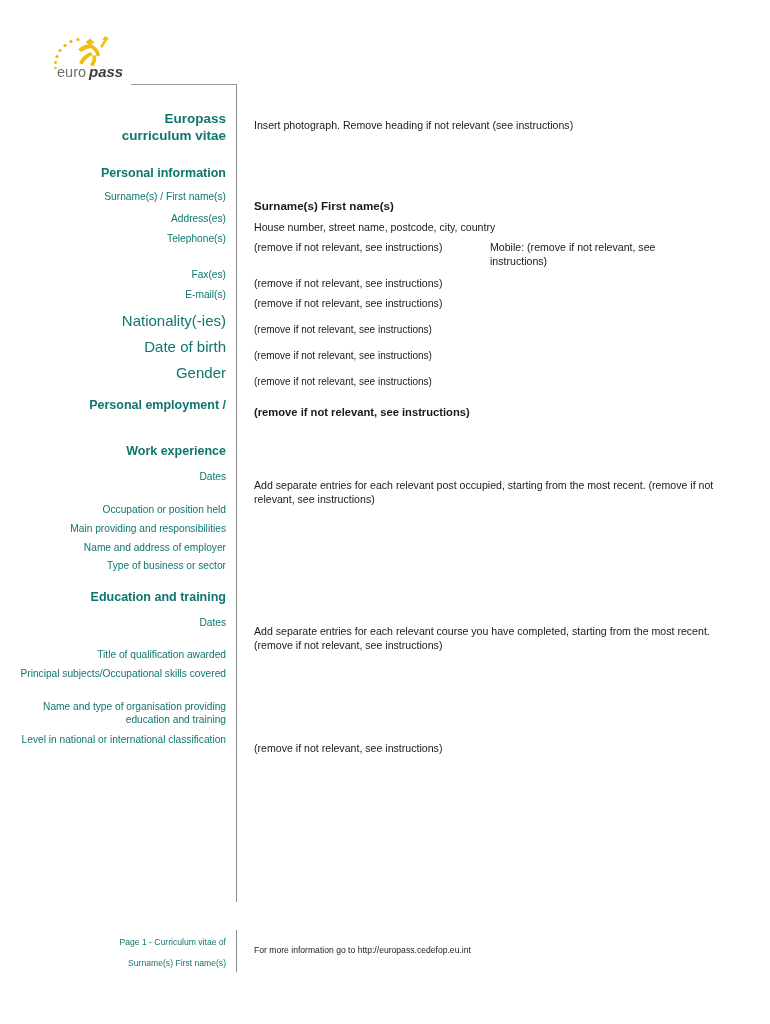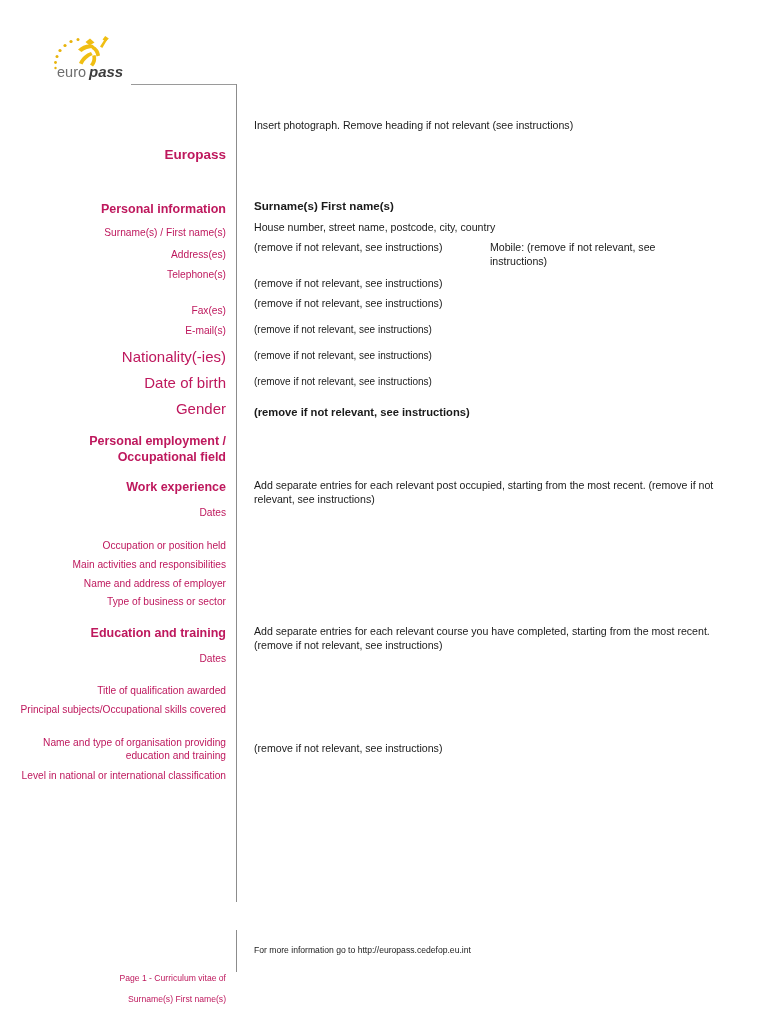--- a/index.html
+++ b/index.html
@@ -62,22 +62,21 @@
   .row {
     position: absolute;
     left: 0;
     width: 770px;
   }
   .lbl {
     position: absolute;
     left: 20px;
     width: 206px;
     text-align: right;
-    color: #be185d;
-    margin-top: 36px;
+    color: #0f766e;
   }
   .val {
     position: absolute;
     left: 254px;
     color: #1a1a1a;
     margin-top: 8px;
   }
 
   .t-title {
     font-size: 13.5px;
@@ -157,20 +156,21 @@
     </svg>
   </div>
 
   <div class="rule-top"></div>
   <div class="rule-vert"></div>
   <div class="rule-vert-footer"></div>
 
   <div class="row" style="top:110px;">
     <div class="lbl t-title">
       <div>Europass</div>
+      <div>curriculum vitae</div>
     </div>
     <div class="val t-val w-main">Insert photograph. Remove heading if not relevant (see instructions)</div>
   </div>
 
   <div class="row" style="top:165px;">
     <div class="lbl t-section">Personal information</div>
   </div>
 
   <div class="row" style="top:190px;">
     <div class="lbl t-lbl">Surname(s) / First name(s)</div>
@@ -209,41 +209,40 @@
   </div>
 
   <div class="row" style="top:367px;">
     <div class="lbl t-lbl-sm">Gender</div>
     <div class="val t-val-sm w-main">(remove if not relevant, see instructions)</div>
   </div>
 
   <div class="row" style="top:397px;">
     <div class="lbl t-section">
       <div>Personal employment /</div>
-      <div>Occupational field</div>
     </div>
     <div class="val t-val-sec w-main">(remove if not relevant, see instructions)</div>
   </div>
 
   <div class="row" style="top:443px;">
     <div class="lbl t-section">Work experience</div>
   </div>
 
   <div class="row" style="top:470px;">
     <div class="lbl t-lbl">Dates</div>
     <div class="val t-val w-main">Add separate entries for each relevant post occupied, starting from the most recent. (remove if not relevant, see instructions)</div>
   </div>
 
   <div class="row" style="top:503px;">
     <div class="lbl t-lbl">Occupation or position held</div>
     <div class="val t-val w-main"></div>
   </div>
 
   <div class="row" style="top:522px;">
-    <div class="lbl t-lbl">Main activities and responsibilities</div>
+    <div class="lbl t-lbl">Main providing and responsibilities</div>
     <div class="val t-val w-main"></div>
   </div>
 
   <div class="row" style="top:541px;">
     <div class="lbl t-lbl">Name and address of employer</div>
     <div class="val t-val w-main"></div>
   </div>
 
   <div class="row" style="top:559px;">
     <div class="lbl t-lbl">Type of business or sector</div>

